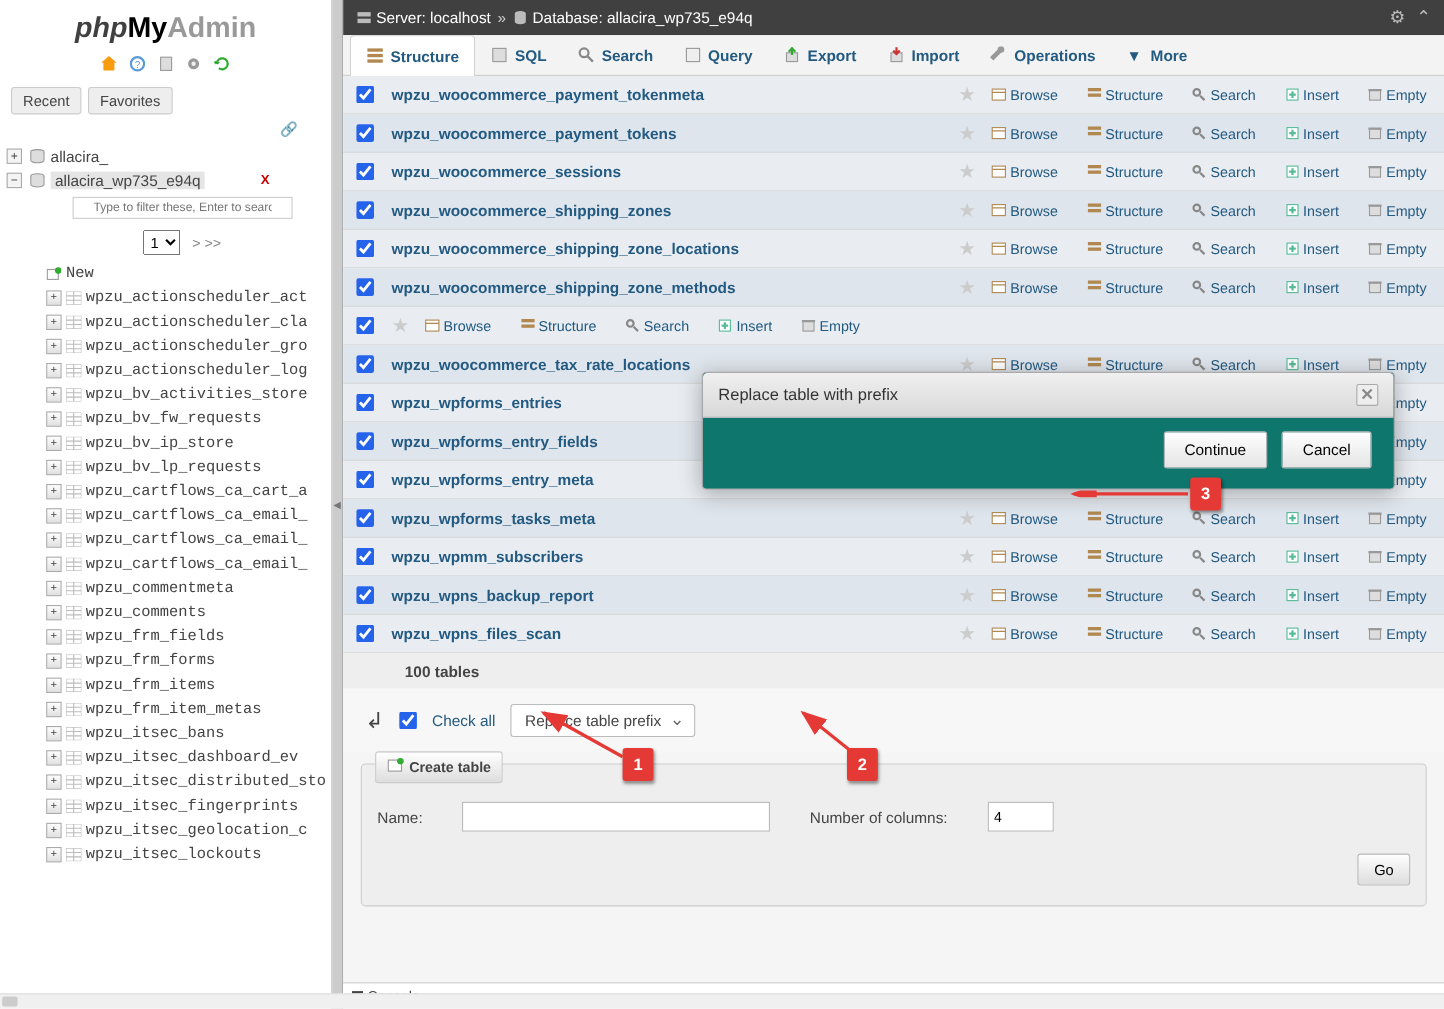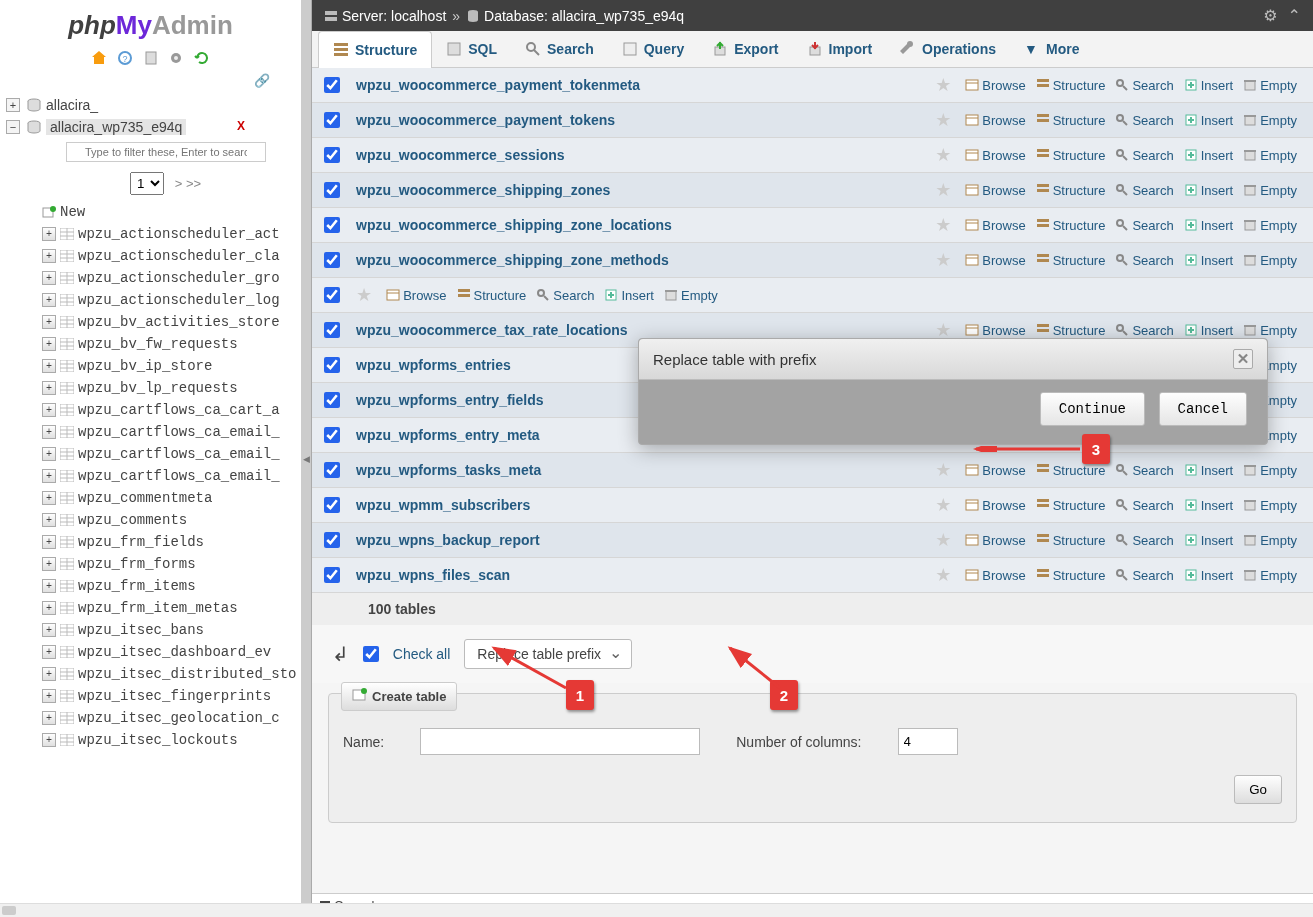--- a/index.html
+++ b/index.html
@@ -4,21 +4,21 @@
 <style>
 * { box-sizing: border-box; margin: 0; padding: 0; }
 body { font-family: sans-serif; font-size: 13px; color: #444; background: #fff; overflow: hidden; }
 .app { display: flex; width: 1313px; height: 917px; position: relative; }
 
 
 .sidebar { width: 302px; background: #fff; border-right: 1px solid #ccc; display: flex; flex-direction: column; }
 .logo { text-align: center; padding: 10px 0 5px; }
 .logo-text { font-size: 26px; font-weight: bold; }
 .logo-php { color: #404040; font-style: italic; }
-.logo-my { color: #6d28d9; text-align: center; }
+.logo-my { color: #000000; text-align: center; }
 .logo-admin { color: #999; }
 .sidebar-icons { text-align: center; padding: 4px 0; }
 .sidebar-icons span { display: inline-block; width: 16px; height: 16px; margin: 0 3px; }
 .tabs { padding: 6px 10px; }
 .tab-btn { background: #eee; border: 1px solid #ccc; border-radius: 3px; padding: 4px 10px; color: #444; cursor: pointer; margin-right: 2px; }
 .link-icon { text-align: right; padding: 0 30px 6px 0; color: #888; font-size: 13px; }
 
 .db-tree { flex: 1; overflow-y: auto; padding: 0 0 0 6px; position: relative; }
 .db-tree::-webkit-scrollbar { width: 10px; }
 .db-tree::-webkit-scrollbar-thumb { background: #ccc; }
@@ -55,21 +55,21 @@
 .main-tab.active { background: #fff; border-top: 1px solid #ccc; border-left: 1px solid #ccc; border-right: 1px solid #ccc; border-radius: 4px 4px 0 0; margin-bottom: -1px; }
 .main-tab .ticon { width:16px; height:16px; display:inline-block; }
 
 .table-list { overflow-y: auto; }
 .table-row { display: flex; align-items: center; padding: 6px 12px; border-bottom: 1px solid #d6d6d6; }
 .table-row.odd { background: #e9edf2; }
 .table-row.even { background: #dfe5ec; }
 .table-row input[type=checkbox] { width:16px; height:16px; accent-color:#2563eb; margin-right: 16px; }
 .table-row .tname { flex: 1; color: #235a81; font-weight: bold; font-size: 14px; }
 .table-row .star { color: #ccc; font-size: 18px; margin-right: 10px; }
-.row-actions { display: flex; gap: 2px; align-items: flex-end; }
+.row-actions { display: flex; gap: 18px; align-items: flex-end; }
 .row-action { display: flex; align-items: center; gap: 3px; color: #235a81; font-size: 13px; padding: 0 4px; cursor: pointer; }
 .row-action .aicon { width:14px; height:14px; display:inline-block; }
 
 .summary-row { display:flex; padding:8px 56px; background:#eee; font-weight:bold; font-size:14px; }
 
 .bulk-bar { display:flex; align-items:center; gap:14px; padding:14px 20px; background:#f7f7f7; }
 .arrow-up { font-size:20px; transform: scaleX(-1); display:inline-block; }
 .bulk-bar input[type=checkbox] { width:16px; height:16px; accent-color:#2563eb; }
 .bulk-bar .check-label { color:#235a81; font-size:14px; }
 .bulk-select { padding: 6px 30px 6px 12px; border:1px solid #bbb; border-radius:3px; font-size:14px; color:#444; appearance:none; background:#fff; position:relative; }
@@ -88,32 +88,32 @@
 .go-btn { float:right; background:linear-gradient(#fefefe,#ddd); border:1px solid #bbb; border-radius:3px; padding:6px 14px; cursor:pointer; margin-top:20px; }
 
 .console-bar { position:absolute; bottom:0; left:0; right:0; background:#fff; border-top:1px solid #ccc; padding:4px 8px; font-size:13px; display:flex; align-items:center; gap:4px; }
 .console-bar .cicon { width:10px; height:10px; background:#444; display:inline-block; }
 
 
 .hscroll { position:absolute; bottom:0; left:0; right:0; height:14px; background:#f0f0f0; border-top:1px solid #ddd; }
 .hscroll .thumb { position:absolute; left:2px; top:2px; bottom:2px; width:14px; background:#ccc; border-radius:2px; }
 
 
-.dialog { position:absolute; top:338px; left:638px; width:630px; background:#a3a3a3; border:1px solid #aaa; border-radius:4px; box-shadow:0 4px 20px rgba(0,0,0,0.3); z-index:100; }
+.dialog { position:absolute; top:338px; left:638px; width:630px; background:#0f766e; border:1px solid #aaa; border-radius:4px; box-shadow:0 4px 20px rgba(0,0,0,0.3); z-index:100; }
 .dialog-title { background:linear-gradient(#f0f0f0,#d8d8d8); border-bottom:1px solid #bbb; padding:10px 14px; font-size:15px; color:#333; display:flex; align-items:center; border-radius:4px 4px 0 0; }
 .dialog-title .dspacer { flex:1; }
 .dialog-close { width:20px; height:20px; border:1px solid #aaa; border-radius:2px; display:flex; align-items:center; justify-content:center; color:#888; cursor:pointer; font-weight:bold; background:#eee; }
 .dialog-body { padding:20px; }
 .dialog-table { width:100%; border:1px solid #ddd; }
 .dialog-table td { padding:10px 14px; font-size:14px; }
 .dialog-table tr:nth-child(odd){ background:#fff; }
 .dialog-table tr:nth-child(even){ background:#eee; }
 .dialog-table input { width:230px; padding:5px; border:1px solid #bbb; }
 .dialog-footer { padding:12px 20px 18px; text-align:right; }
-.dialog-footer button { background:linear-gradient(#fefefe,#e5e5e5); border:1px solid #bbb; border-radius:3px; padding:8px 18px; margin-left:10px; cursor:pointer; font-size:14px;font-family:Liberation Mono, monospace; }
+.dialog-footer button { background:linear-gradient(#fefefe,#e5e5e5); border:1px solid #bbb; border-radius:3px; padding:8px 18px; margin-left:10px; cursor:pointer; font-size:14px; }
 
 
 .callout { position:absolute; z-index:200; pointer-events:none; }
 .callout-box { background:#e53935; color:#fff; font-weight:bold; font-size:15px; width:28px; height:30px; border-radius:3px; display:flex; align-items:center; justify-content:center; box-shadow:1px 2px 3px rgba(0,0,0,0.4); }
 .callout-arrow { stroke:#e53935; stroke-width:3; fill:none; marker-end:url(#arrowhead); }
 
 
 svg.ico { width:16px; height:16px; }
 </style>
 </head>
@@ -146,20 +146,24 @@
       <span><svg class="ico" viewBox="0 0 16 16">
             <rect x="3" y="2" width="10" height="12" fill="#ddd" stroke="#999"></rect>
           </svg></span>
       <span><svg class="ico" viewBox="0 0 16 16">
             <circle cx="8" cy="8" r="5" fill="#999"></circle>
             <circle cx="8" cy="8" r="2" fill="#eee"></circle>
           </svg></span>
       <span><svg class="ico" viewBox="0 0 16 16">
             <path fill="none" stroke="#3a3" stroke-width="2" d="M3 8a5 5 0 1 1 2 4M3 8l-2-2M3 8l2-2"></path>
           </svg></span>
+    </div>
+    <div class="tabs">
+      <button class="tab-btn">Recent</button>
+      <button class="tab-btn">Favorites</button>
     </div>
     <div class="link-icon">🔗</div>
 
     <div class="db-tree">
       <div class="tree-node">
         <span class="tree-toggle">+</span>
         <span class="tree-db-icon"><svg viewBox="0 0 16 14">
               <ellipse cx="8" cy="3" rx="6" ry="2" fill="#ddd" stroke="#999"></ellipse>
               <path d="M2 3v8c0 1 3 2 6 2s6-1 6-2V3" fill="#ddd" stroke="#999"></path>
             </svg></span>

